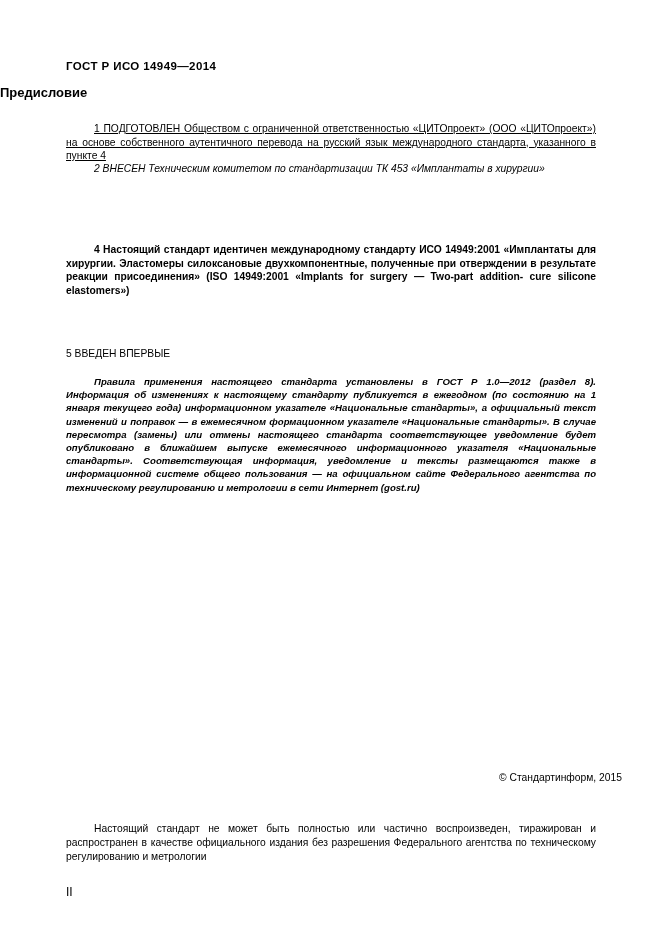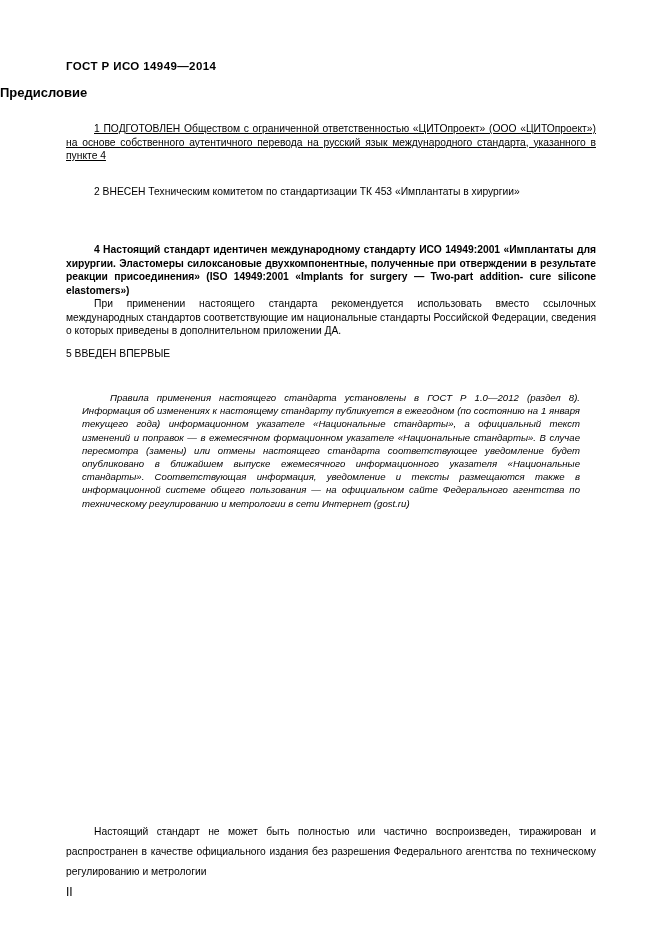--- a/index.html
+++ b/index.html
@@ -61,41 +61,42 @@
   .note-block {
     position: absolute;
     left: 66px;
     width: 530px;
     font-size: 9.6px;
     line-height: 13.2px;
     font-style: italic;
     text-align: justify;
   }
   .note-block p {
-    margin: 16px;
+    margin: 0;
     text-align: justify;
+    font-weight: bold;
   }
   .note-block p.ind {
     text-indent: 28px;
   }
   .copyright {
     position: absolute;
     top: 772px;
     left: 0;
     width: 622px;
     text-align: right;
     font-size: 10.3px;
   }
   .footer-note {
     position: absolute;
     top: 822px;
     left: 66px;
     width: 530px;
     font-size: 10.3px;
-    line-height: 20px;
+    line-height: 14px;
     text-align: justify;
   }
   .footer-note p {
     margin: 0;
     text-indent: 28px;
     text-align: justify;
   }
   .page-number {
     position: absolute;
     top: 885px;
@@ -109,41 +110,39 @@
 <div class="page">
 
   <div class="doc-header">ГОСТ Р ИСО 14949—2014</div>
 
   <div class="doc-title">Предисловие</div>
 
   <div class="body-block" style="top:122px;text-decoration:underline;">
     <p class="ind">1 ПОДГОТОВЛЕН Обществом с ограниченной ответственностью «ЦИТОпроект» (ООО «ЦИТОпроект») на основе собственного аутентичного перевода на русский язык международного стандарта, указанного в пункте 4</p>
   </div>
 
-  <div class="body-block" style="top:185px;">
+  <div class="body-block" style="top:162px;font-style:italic;">
     <p class="ind">2 ВНЕСЕН Техническим комитетом по стандартизации ТК 453 «Имплантаты в хирургии»</p>
   </div>
 
 
   <div class="body-block" style="top:243px;font-weight:bold;">
     <p class="ind tight">4 Настоящий стандарт идентичен международному стандарту ИСО 14949:2001 «Имплантаты для хирургии. Эластомеры силоксановые двухкомпонентные, полученные при отверждении в результате реакции присоединения» (ISO 14949:2001 «Implants for surgery — Two-part addition- cure silicone elastomers»)</p>
   </div>
 
-  <div class="body-block" style="top:297px;">
-    <p class="ind">При применении настоящего стандарта рекомендуется использовать вместо ссылочных международных стандартов соответствующие им национальные стандарты Российской Федерации, сведения о которых приведены в дополнительном приложении ДА.</p>
-  </div>
 
   <div class="body-block" style="top:347px;">
     <p>5 ВВЕДЕН ВПЕРВЫЕ</p>
   </div>
 
   <div class="note-block" style="top:375px;">
     <p class="ind">Правила применения настоящего стандарта установлены в ГОСТ Р 1.0—2012 (раздел 8). Информация об изменениях к настоящему стандарту публикуется в ежегодном (по состоянию на 1 января текущего года) информационном указателе «Национальные стандарты», а официальный текст изменений и поправок — в ежемесячном формационном указателе «Национальные стандарты». В случае пересмотра (замены) или отмены настоящего стандарта соответствующее уведомление будет опубликовано в ближайшем выпуске ежемесячного информационного указателя «Национальные стандарты». Соответствующая информация, уведомление и тексты размещаются также в информационной системе общего пользования — на официальном сайте Федерального агентства по техническому регулированию и метрологии в сети Интернет (gost.ru)</p>
   </div>
 
+  <div class="copyright">© Стандартинформ,  2015</div>
 
   <div class="footer-note">
     <p>Настоящий стандарт не может быть полностью или частично воспроизведен, тиражирован и распространен в качестве официального издания без разрешения Федерального агентства по техническому регулированию и метрологии</p>
   </div>
 
   <div class="page-number">II</div>
 
 </div>
 
 </body></html>

